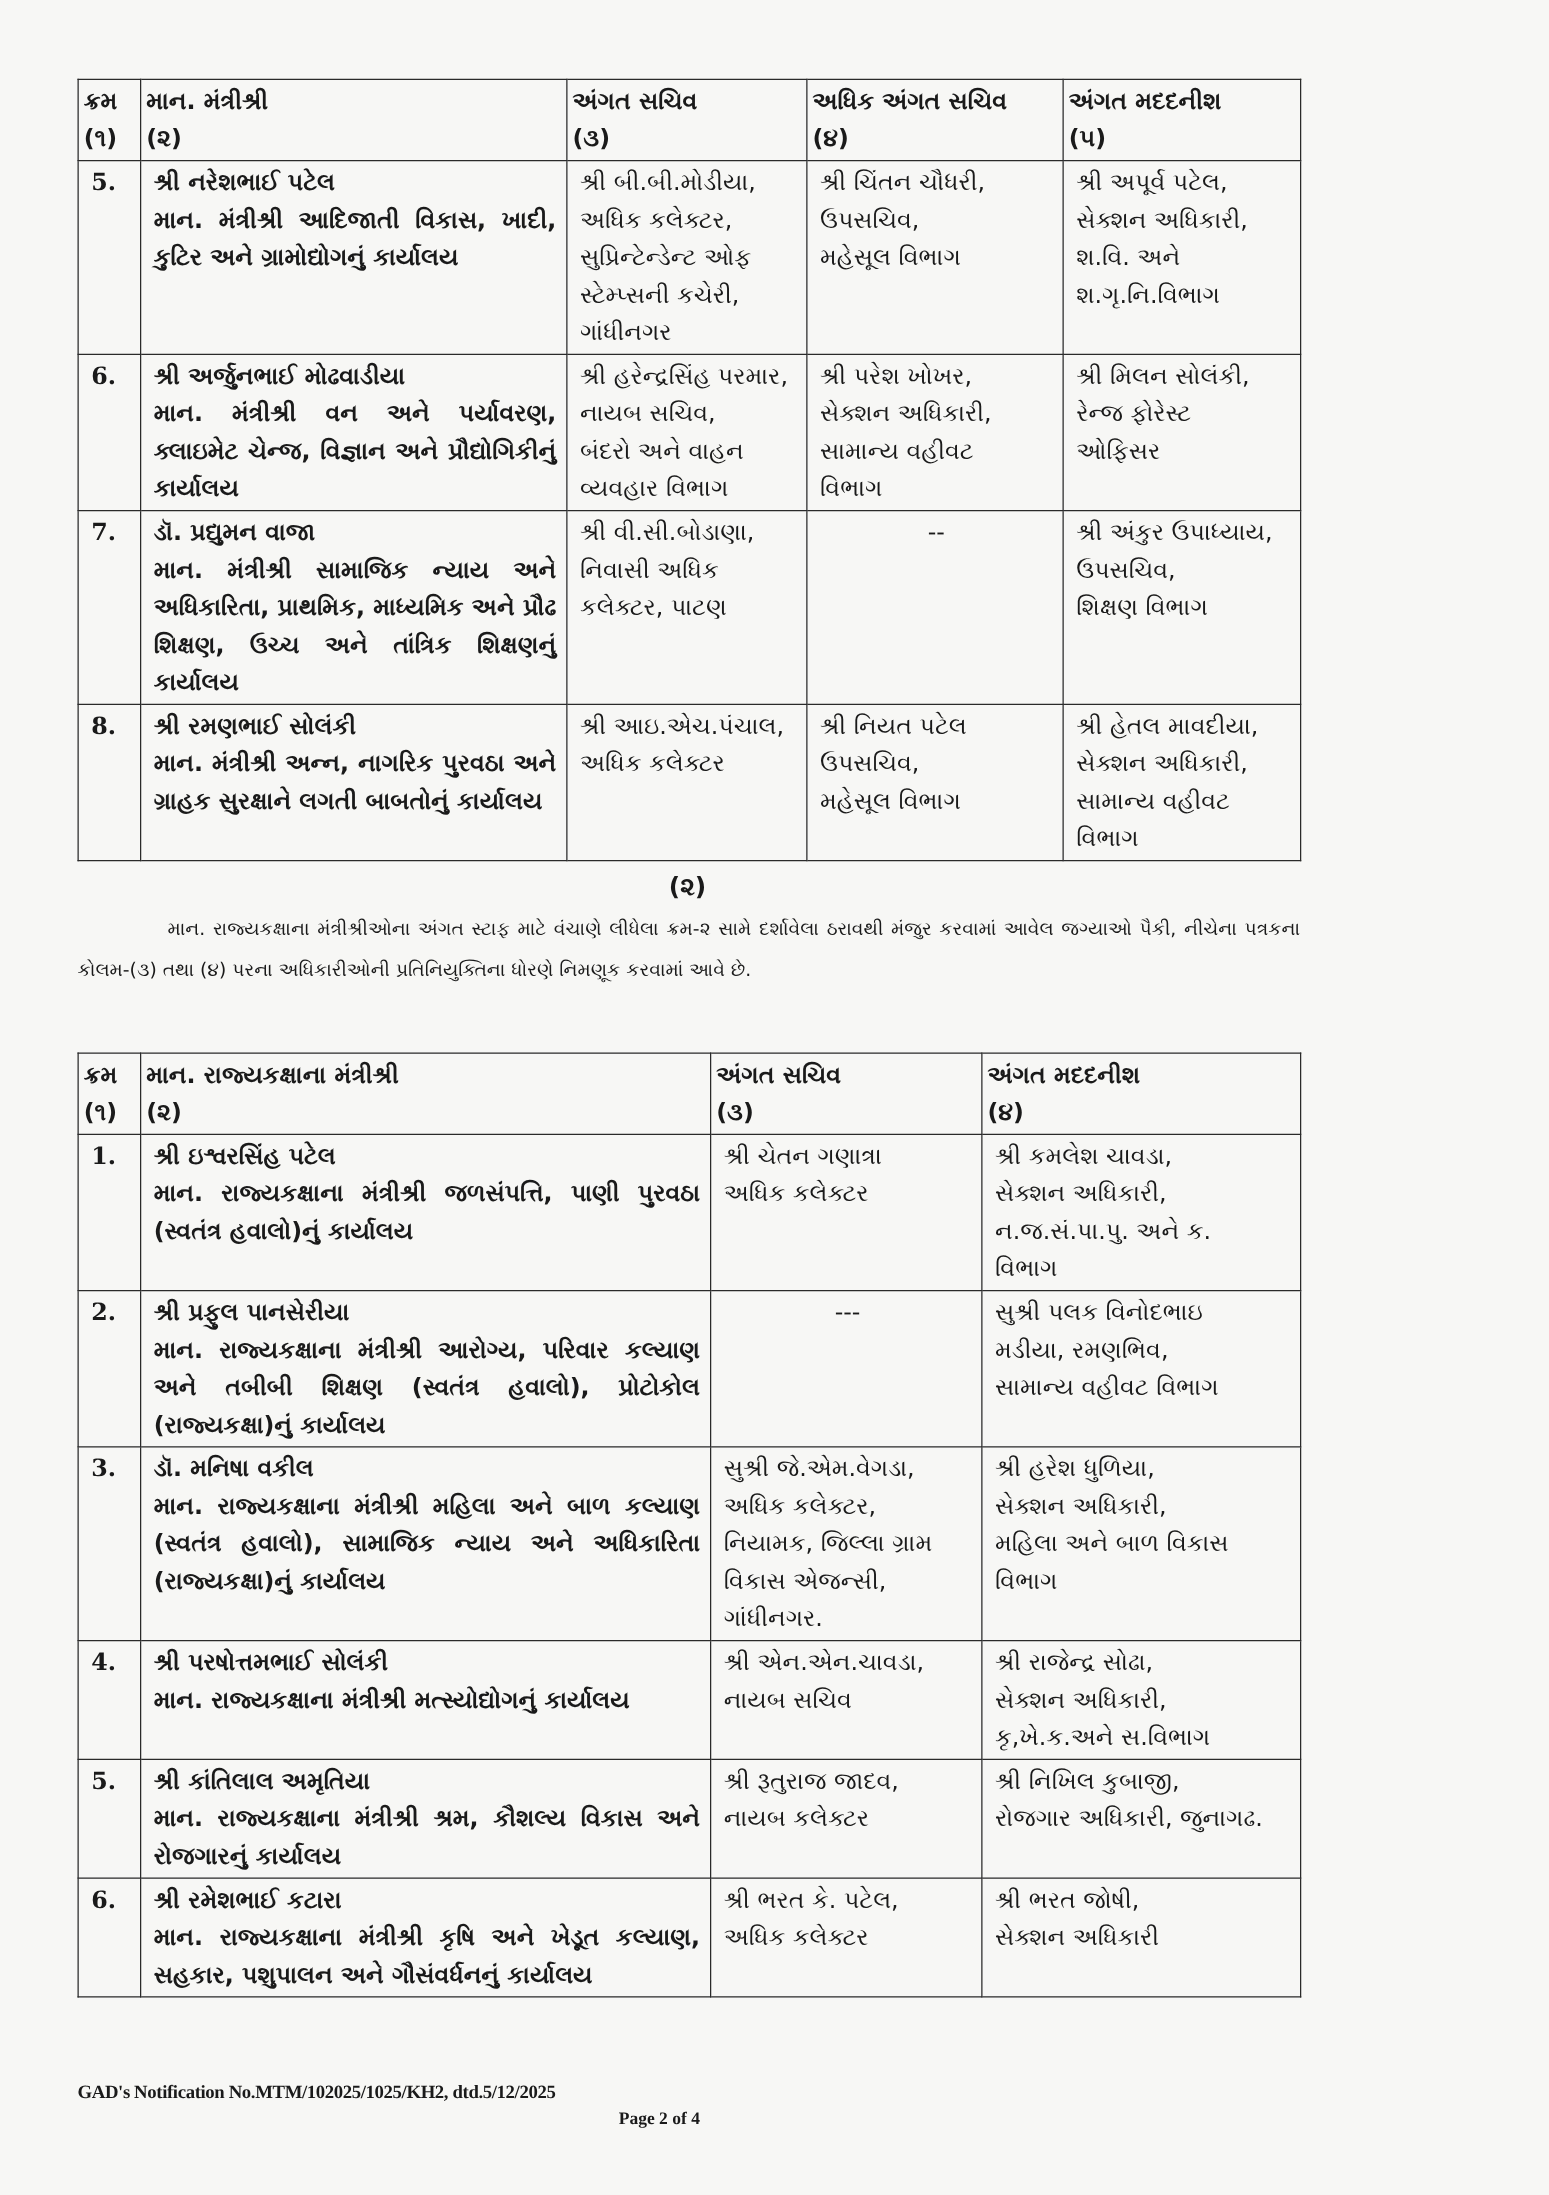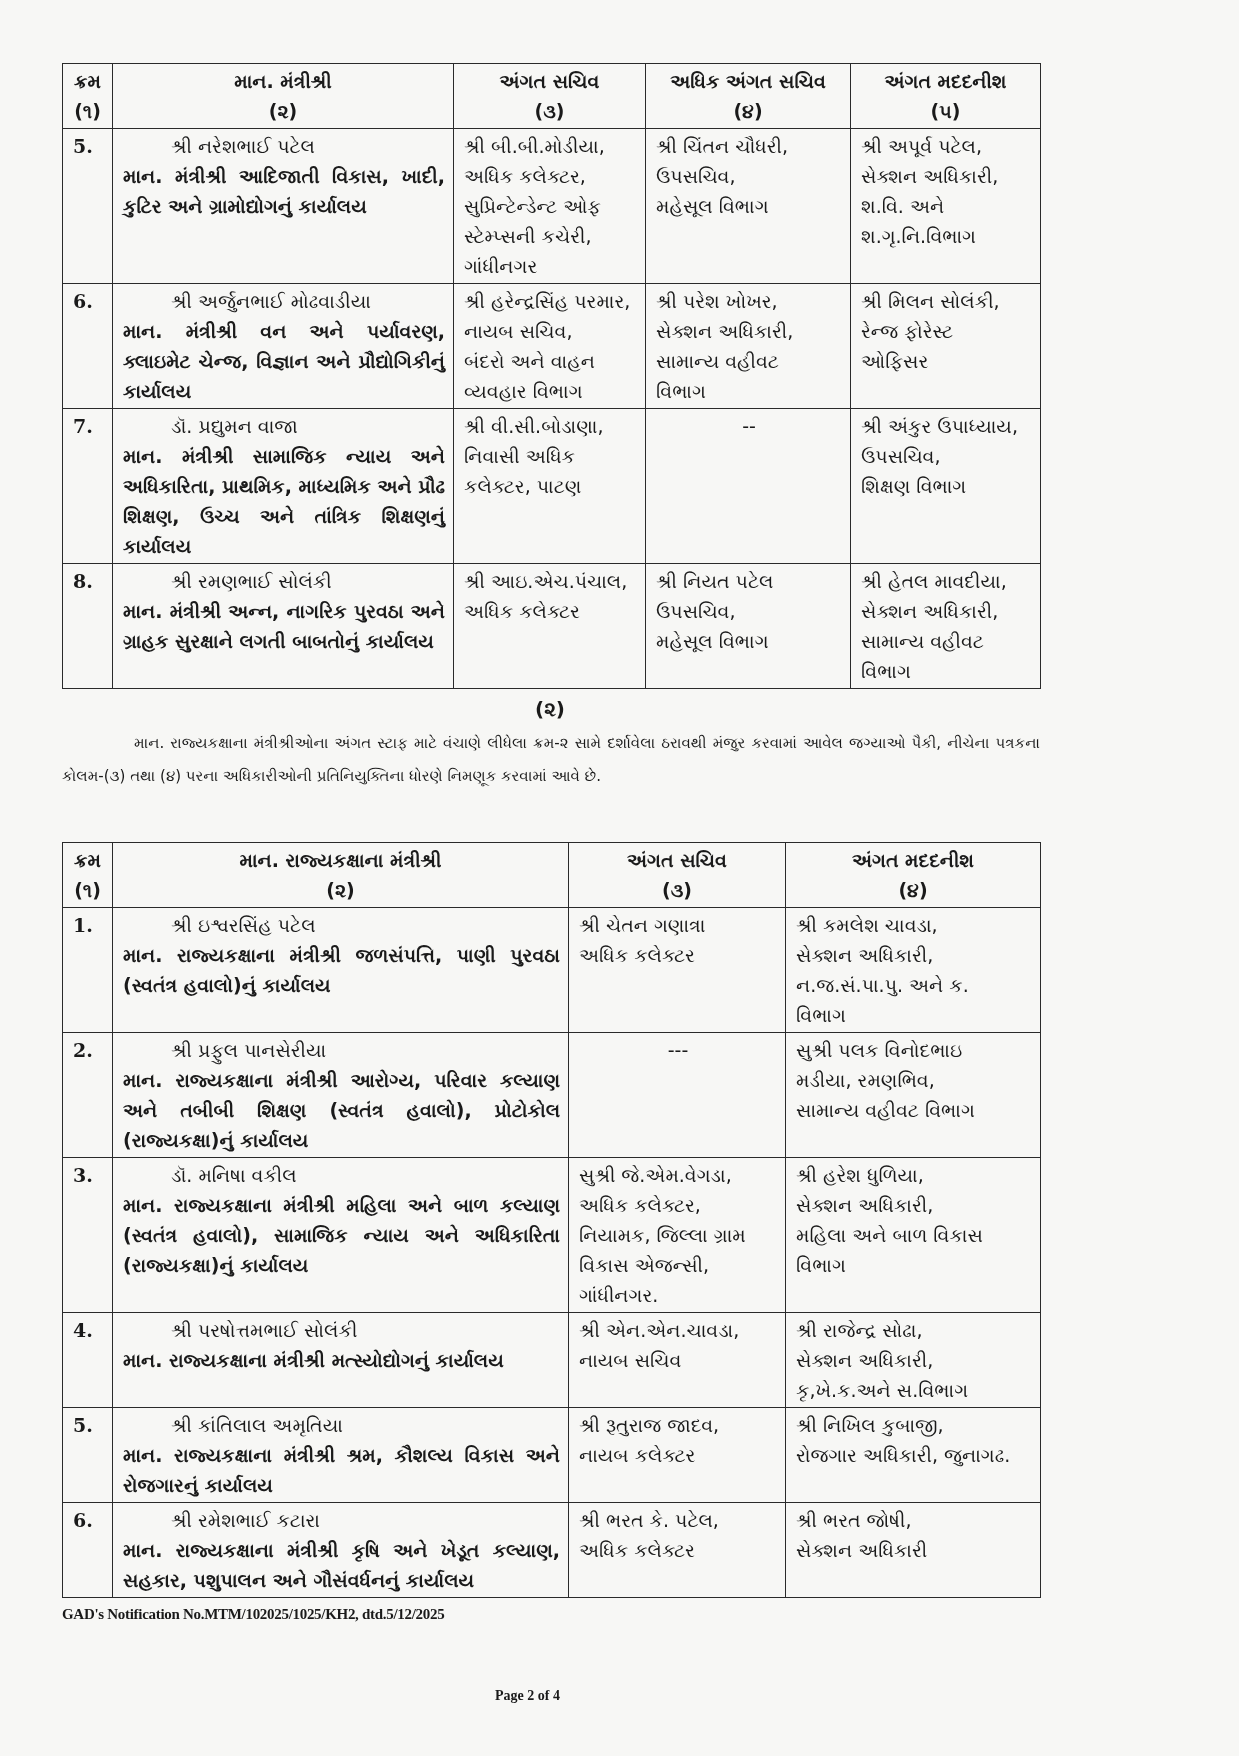--- a/index.html
+++ b/index.html
@@ -18,43 +18,43 @@
     font-size: 19px;
     line-height: 30px;
   }
   table.gov th, table.gov td {
     border: 1.5px solid #2a2a2a;
     vertical-align: top;
     padding: 2px 8px 2px 10px;
   }
   table.gov th {
     font-weight: bold;
-    text-align: center;
+    text-align: left;
     padding: 2px 4px;
   }
   table.gov th .hdr-num { display: block; }
   td.num { font-weight: bold; font-family: "DejaVu Serif", serif; font-size: 19px; padding-left: 8px; }
   th.num-h { text-align: left; padding-left: 8px; }
-  .minister-name { font-weight: normal; display: block; margin-left: 48px; }
+  .minister-name { font-weight: bold; display: block; }
   .minister-desc { display: block; text-align: justify; font-weight: bold; }
   .cell-line { display: block; }
   .dash { display: block; text-align: center; }
   #t1 { left: 62px; top: 63px; width: 978px; }
   #t2 { left: 62px; top: 842px; width: 978px; }
   .section-num {
     position: absolute; left: 0; width: 1100px; top: 697px;
     text-align: center; font-size: 20px; font-weight: bold;
   }
   .para {
     position: absolute; left: 62px; width: 978px; top: 727px;
     font-size: 15px; line-height: 33px; text-align: justify;
     text-indent: 72px; margin: 0;
   }
   .footer-note {
-    position: absolute; left: 62px; top: 1606px;
+    position: absolute; left: 62px; top: 1666px;
     font-family: "Liberation Serif", serif; font-weight: bold; font-size: 15px;
     letter-spacing: -0.3px;
   }
   .footer-page {
     position: absolute; left: 495px; top: 1688px;
     font-family: "Liberation Serif", serif; font-weight: bold; font-size: 14px;
   }
 </style>
 </head>
 <body>

